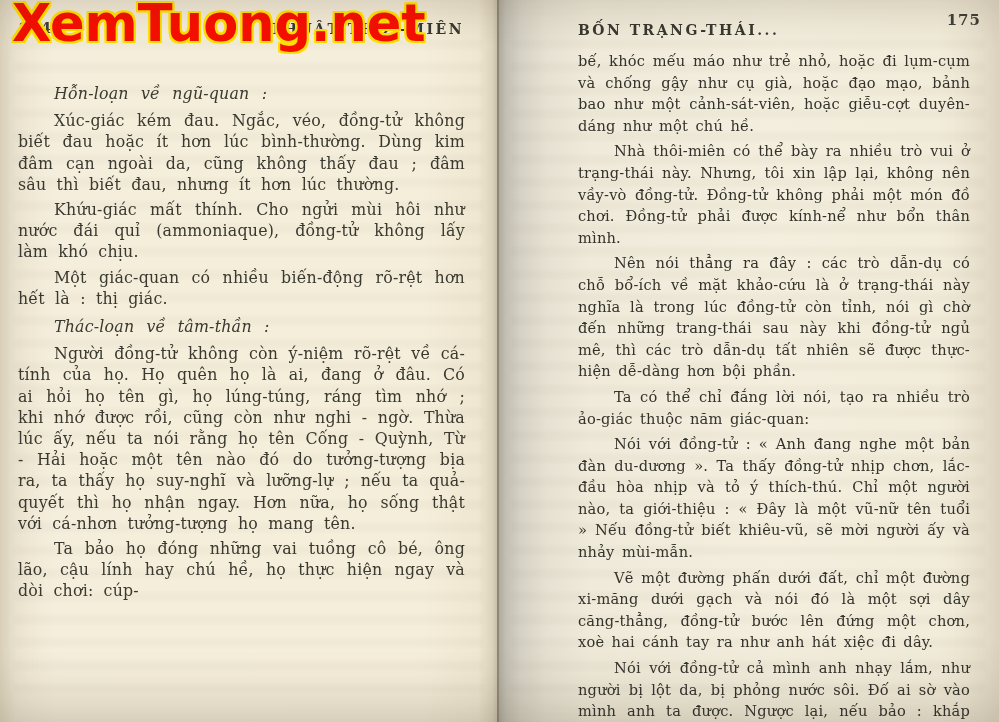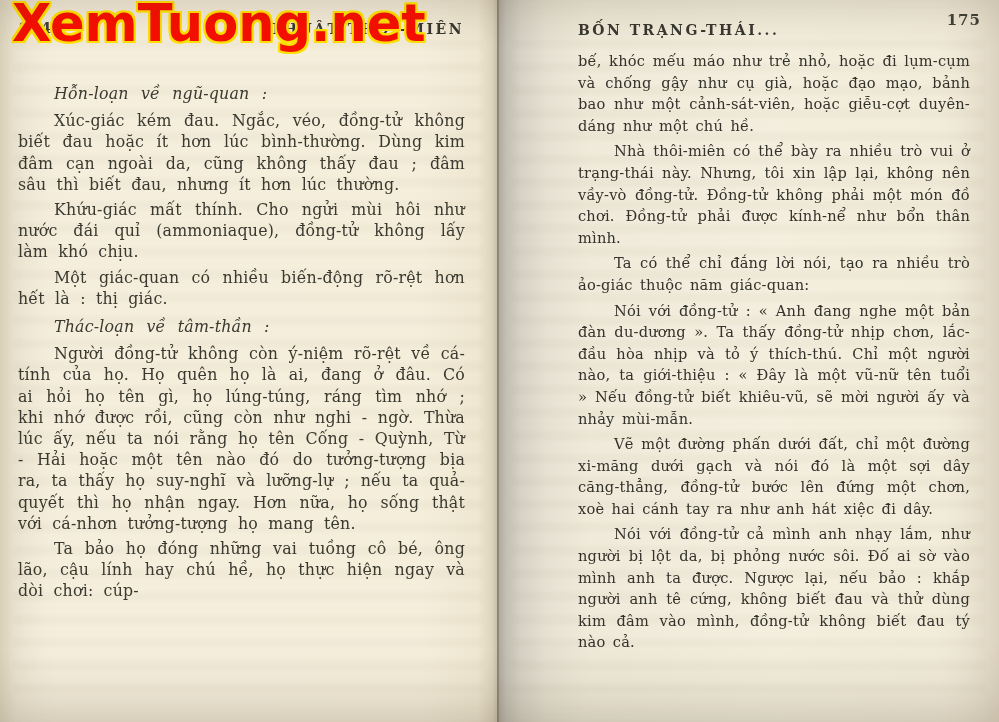--- a/index.html
+++ b/index.html
@@ -137,20 +137,21 @@
       </div>
   </div>
 
   <div class="page right">
     <div class="bleed"></div>
     <span class="running-header rp-head">BỐN TRẠNG-THÁI...</span>
     <span class="pagenum rp-num">175</span>
     <div class="text-col rp-text">
         <p class="block cont">bế, khóc mếu máo như trẻ nhỏ, hoặc đi lụm-cụm và chống gậy như cụ già, hoặc đạo mạo, bảnh bao như một cảnh-sát-viên, hoặc giễu-cợt duyên-dáng như một chú hề.</p>
         <p class="block para">Nhà thôi-miên có thể bày ra nhiều trò vui ở trạng-thái này. Nhưng, tôi xin lập lại, không nên vầy-vò đồng-tử. Đồng-tử không phải một món đồ chơi. Đồng-tử phải được kính-nể như bổn thân mình.</p>
+        <p class="block para">Nên nói thẳng ra đây : các trò dẫn-dụ có chỗ bổ-ích về mặt khảo-cứu là ở trạng-thái này nghĩa là trong lúc đồng-tử còn tỉnh, nói gì chờ đến những trang-thái sau này khi đồng-tử ngủ mê, thì các trò dẫn-dụ tất nhiên sẽ được thực-hiện dễ-dàng hơn bội phần.</p>
         <p class="block para">Ta có thể chỉ đắng lời nói, tạo ra nhiều trò ảo-giác thuộc năm giác-quan:</p>
         <p class="block para">Nói với đồng-tử : « Anh đang nghe một bản đàn du-dương ». Ta thấy đồng-tử nhịp chơn, lắc-đầu hòa nhịp và tỏ ý thích-thú. Chỉ một người nào, ta giới-thiệu : « Đây là một vũ-nữ tên tuổi » Nếu đồng-tử biết khiêu-vũ, sẽ mời người ấy và nhảy mùi-mẫn.</p>
         <p class="block para">Vẽ một đường phấn dưới đất, chỉ một đường xi-măng dưới gạch và nói đó là một sợi dây căng-thẳng, đồng-tử bước lên đứng một chơn, xoè hai cánh tay ra như anh hát xiệc đi dây.</p>
         <p class="block para">Nói với đồng-tử cả mình anh nhạy lắm, như người bị lột da, bị phỏng nước sôi. Đố ai sờ vào mình anh ta được. Ngược lại, nếu bảo : khắp người anh tê cứng, không biết đau và thử dùng kim đâm vào mình, đồng-tử không biết đau tý nào cả.</p>
       </div>
   </div>
 
   <div class="watermark">XemTuong.net</div>
 
 </div>

